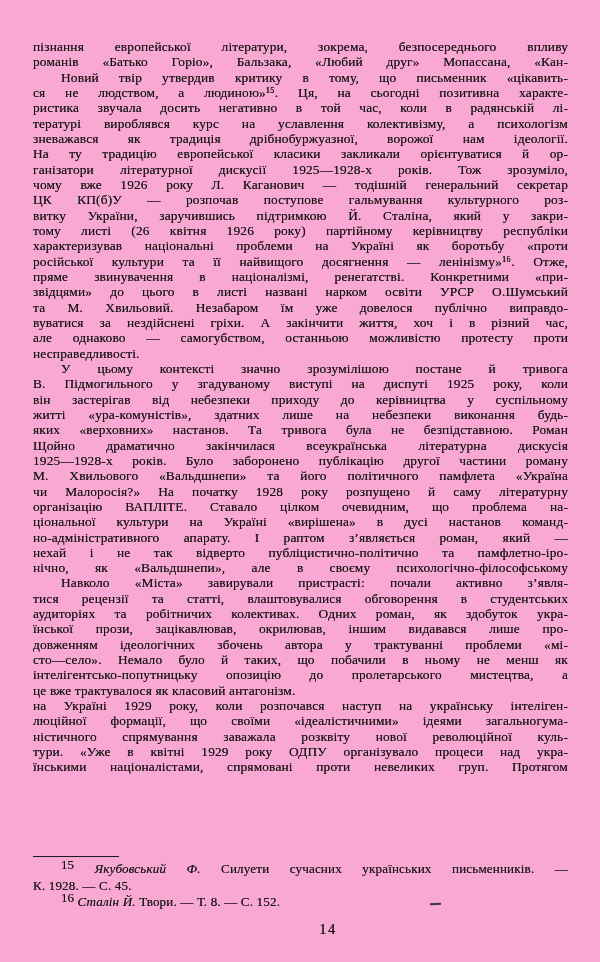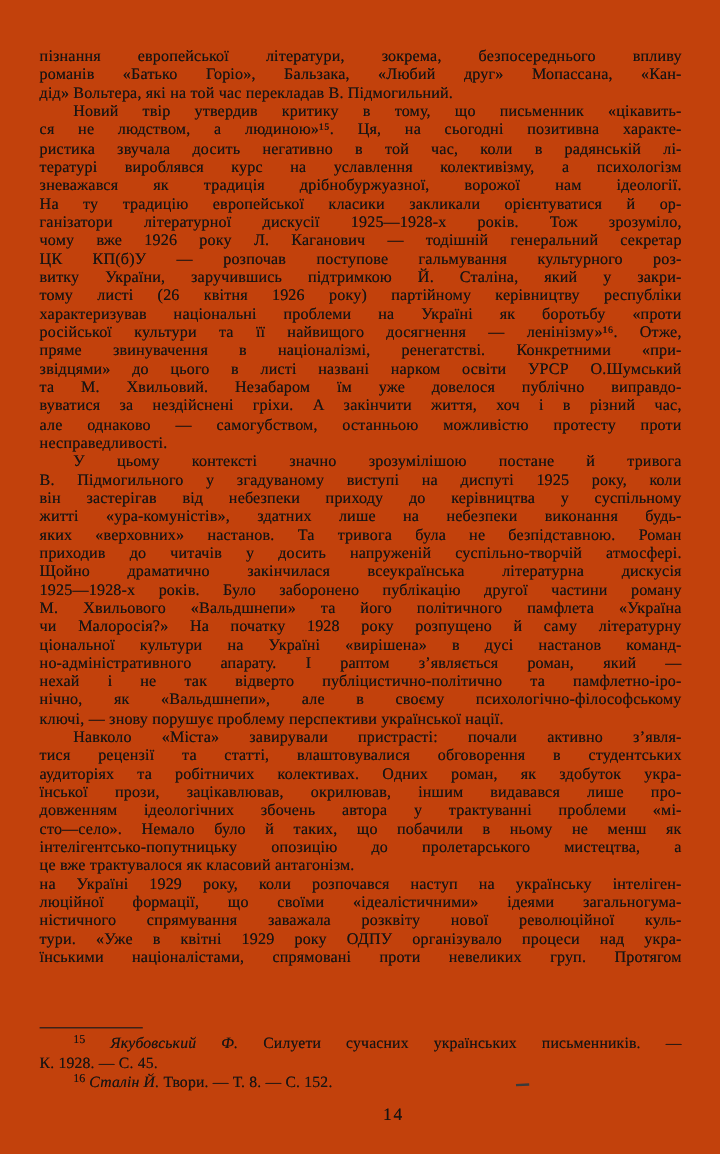--- a/index.html
+++ b/index.html
@@ -1,56 +1,55 @@
 <!DOCTYPE html>
 <html lang="uk"><head>
 <meta charset="utf-8">
 <style>
   html,body{margin:0;padding:0;background:#ffffff;}
   .page{
-    position:relative;width:600px;height:962px;background:#c2410c;
+    position:relative;width:600px;height:962px;background:#f9a8d4;
     font-family:"Liberation Serif","DejaVu Serif",serif;color:#151515;overflow:hidden;
   }
   .text-block{position:absolute;left:33px;top:39px;width:535px;}
   .line{
     font-size:13.4px;line-height:15.34px;height:15.34px;
     text-align:justify;text-align-last:justify;
     letter-spacing:0.15px;
     text-shadow:0 0 .4px rgba(10,10,10,.65);
   }
   .pe{text-align-last:left;}
   .ind{text-indent:28px;}
   .fn-rule{position:absolute;left:33px;top:856px;width:86px;height:0;border-top:1.7px solid #1c1c1c;}
   .fn{position:absolute;left:33px;top:861px;width:535px;}
   .fn-line{
     font-size:13.1px;line-height:16.6px;height:16.6px;
     letter-spacing:0.15px;text-shadow:0 0 .4px rgba(10,10,10,.6);
     text-align:left;
   }
   .fn-line.jst{text-align:justify;text-align-last:justify;}
   .find{text-indent:28px;}
-  .fnm{font-size:10px;line-height:0;vertical-align:4px;letter-spacing:0;}
+  .fnm{font-size:13px;line-height:0;vertical-align:4px;letter-spacing:0;}
   .fna{font-style:italic;}
   .page-num{
     position:absolute;left:0;top:921px;width:600px;text-align:center;
     font-size:14.5px;letter-spacing:1.5px;text-shadow:0 0 .5px rgba(10,10,10,.7);margin-left:28px;
   }
   .artifact{position:absolute;left:430px;top:903px;width:11px;height:2px;background:#3a3a3a;transform:rotate(-3deg);}
 </style>
 </head>
 <body>
 
 <div class="page">
 
   <div class="text-block">
 
     <div>
       <div class="line">пізнання европейської літератури, зокрема, безпосереднього впливу</div>
       <div class="line">романів «Батько Горіо», Бальзака, «Любий друг» Мопассана, «Кан-</div>
-      <div class="line pe">дід» Вольтера, які на той час перекладав В. Підмогильний.</div>
     </div>
 
     <div>
       <div class="line ind">Новий твір утвердив критику в тому, що письменник «цікавить-</div>
       <div class="line">ся не людством, а людиною»¹⁵. Ця, на сьогодні позитивна характе-</div>
       <div class="line">ристика звучала досить негативно в той час, коли в радянській лі-</div>
       <div class="line">тературі вироблявся курс на уславлення колективізму, а психологізм</div>
       <div class="line">зневажався як традиція дрібнобуржуазної, ворожої нам ідеології.</div>
       <div class="line">На ту традицію европейської класики закликали орієнтуватися й ор-</div>
       <div class="line">ганізатори літературної дискусії 1925—1928-х років. Тож зрозуміло,</div>
@@ -67,30 +66,29 @@
       <div class="line">але однаково — самогубством, останньою можливістю протесту проти</div>
       <div class="line pe">несправедливості.</div>
     </div>
 
     <div>
       <div class="line ind">У цьому контексті значно зрозумілішою постане й тривога</div>
       <div class="line">В. Підмогильного у згадуваному виступі на диспуті 1925 року, коли</div>
       <div class="line">він застерігав від небезпеки приходу до керівництва у суспільному</div>
       <div class="line">житті «ура-комуністів», здатних лише на небезпеки виконання будь-</div>
       <div class="line">яких «верховних» настанов. Та тривога була не безпідставною. Роман</div>
-      <div class="line">приходив до читачів у досить напруженій суспільно-творчій атмосфері.</div>
       <div class="line">Щойно драматично закінчилася всеукраїнська літературна дискусія</div>
       <div class="line">1925—1928-х років. Було заборонено публікацію другої частини роману</div>
       <div class="line">М. Хвильового «Вальдшнепи» та його політичного памфлета «Україна</div>
       <div class="line">чи Малоросія?» На початку 1928 року розпущено й саму літературну</div>
+      <div class="line">організацію ВАПЛІТЕ. Ставало цілком очевидним, що проблема на-</div>
       <div class="line">ціональної культури на Україні «вирішена» в дусі настанов команд-</div>
       <div class="line">но-адміністративного апарату. І раптом з’являється роман, який —</div>
       <div class="line">нехай і не так відверто публіцистично-політично та памфлетно-іро-</div>
       <div class="line">нічно, як «Вальдшнепи», але в своєму психологічно-філософському</div>
-      <div class="line pe">ключі, — знову порушує проблему перспективи української нації.</div>
     </div>
 
     <div>
       <div class="line ind">Навколо «Міста» завирували пристрасті: почали активно з’явля-</div>
       <div class="line">тися рецензії та статті, влаштовувалися обговорення в студентських</div>
       <div class="line">аудиторіях та робітничих колективах. Одних роман, як здобуток укра-</div>
       <div class="line">їнської прози, зацікавлював, окрилював, іншим видавався лише про-</div>
       <div class="line">довженням ідеологічних збочень автора у трактуванні проблеми «мі-</div>
       <div class="line">сто—село». Немало було й таких, що побачили в ньому не менш як</div>
       <div class="line">інтелігентсько-попутницьку опозицію до пролетарського мистецтва, а</div>

